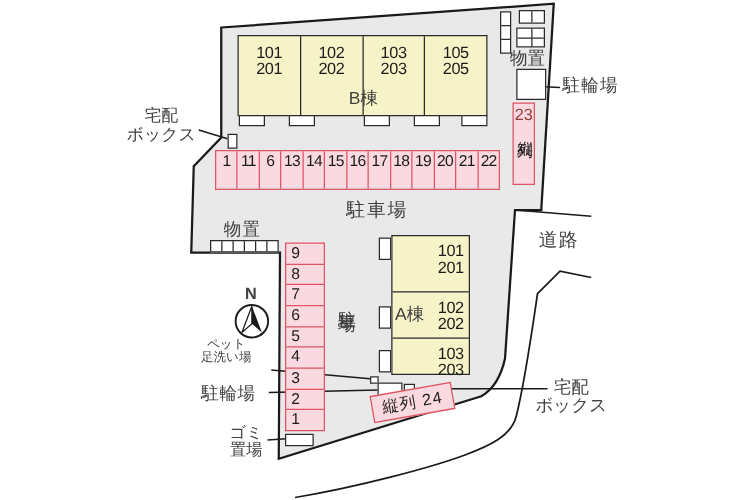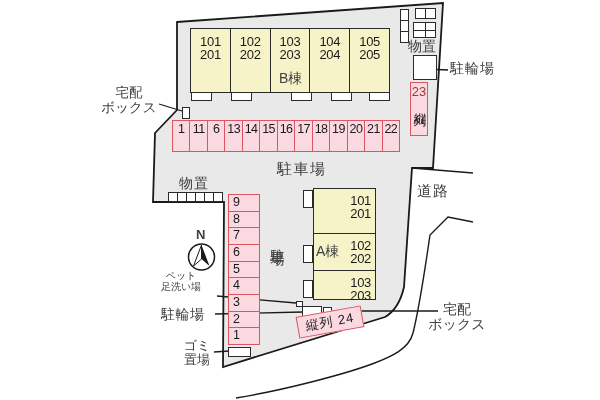--- a/index.html
+++ b/index.html
@@ -82,24 +82,20 @@
       </div>
     <div class="bunit">
       <div class="nums"><span>102</span><br>
       <span>202</span></div>
       </div>
     <div class="bunit">
       <div class="nums"><span>103</span><br>
       <span>203</span></div>
       </div>
     <div class="bunit">
-      <div class="nums"><span>104</span><br>
-      <span>204</span></div>
-      </div>
-    <div class="bunit">
       <div class="nums"><span>105</span><br>
       <span>205</span></div>
       </div>
   </div>
   <div class="lbl" style="left:279px;top:71px;font-size:14px;">B棟</div>
 
   <div class="wbox" style="left:191px;top:92px;width:21px;height:9px;"></div>
   <div class="wbox" style="left:231px;top:92px;width:21px;height:9px;"></div>
   <div class="wbox" style="left:291px;top:92px;width:21px;height:9px;"></div>
   <div class="wbox" style="left:331px;top:92px;width:21px;height:9px;"></div>
@@ -123,21 +119,21 @@
         <div></div>
         <div></div>
         <div></div>
         <div></div>
       </div>
     </div>
   <div class="lbl" style="left:408px;top:39px;font-size:14px;">物置</div>
   <div class="wbox" style="left:413px;top:55px;width:24px;height:25px;"></div>
   <div class="lbl" style="left:450px;top:61px;font-size:14px;letter-spacing:1px;">駐輪場</div>
 
-  <div class="pinkbox" style="left:410px;top:82px;width:18px;height:54px;">
+  <div class="pinkbox" style="left:410px;top:82px;width:18px;height:66px;">
     <div class="center" style="font-size:13px;margin-top:1px;color:#9a3a3a;">23</div>
     <div class="vtext" style="font-size:12.5px;margin:4px auto 0 auto;letter-spacing:2px;">縦列</div>
   </div>
 
   <div class="prow" style="left:172px;top:120px;width:228px;height:32px;">
     <div class="pcell">1</div>
     <div class="pcell">11</div>
     <div class="pcell">6</div>
     <div class="pcell">13</div>
     <div class="pcell">14</div>
@@ -208,15 +204,15 @@
   <div class="pinkbox" style="left:297px;top:311px;width:66px;height:22px;transform:rotate(-10deg);display:flex;align-items:center;justify-content:center;">
     <span style="font-size:13px;letter-spacing:1px;">縦列 24</span>
   </div>
   <div class="wbox" style="left:228px;top:347px;width:23px;height:10px;"></div>
 
   <div class="lbl center" style="left:146px;top:271px;width:70px;font-size:10px;"><span>ペット</span><br><span>足洗い場</span></div>
   <div class="lbl" style="left:161px;top:307px;font-size:14px;letter-spacing:0.5px;">駐輪場</div>
   <div class="lbl center" style="left:180px;top:339px;width:34px;font-size:13px;"><span>ゴミ</span><br><span>置場</span></div>
 
   <div class="lbl center" style="left:421px;top:302px;width:72px;font-size:14px;"><span>宅配</span><br><span>ボックス</span></div>
-  <div class="lbl" style="left:417px;top:185px;font-size:15px;letter-spacing:1px;font-family:Liberation Mono, monospace;">道路</div>
+  <div class="lbl" style="left:431px;top:185px;font-size:15px;letter-spacing:1px;">道路</div>
 
 </div>
 
 </body></html>

